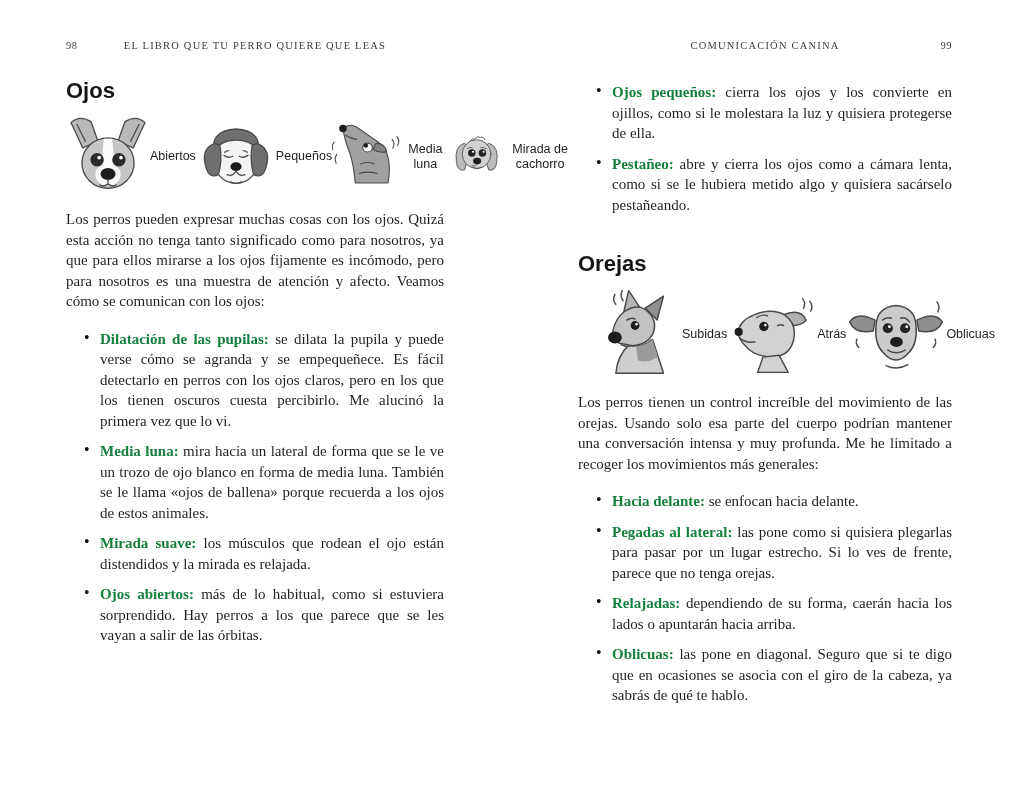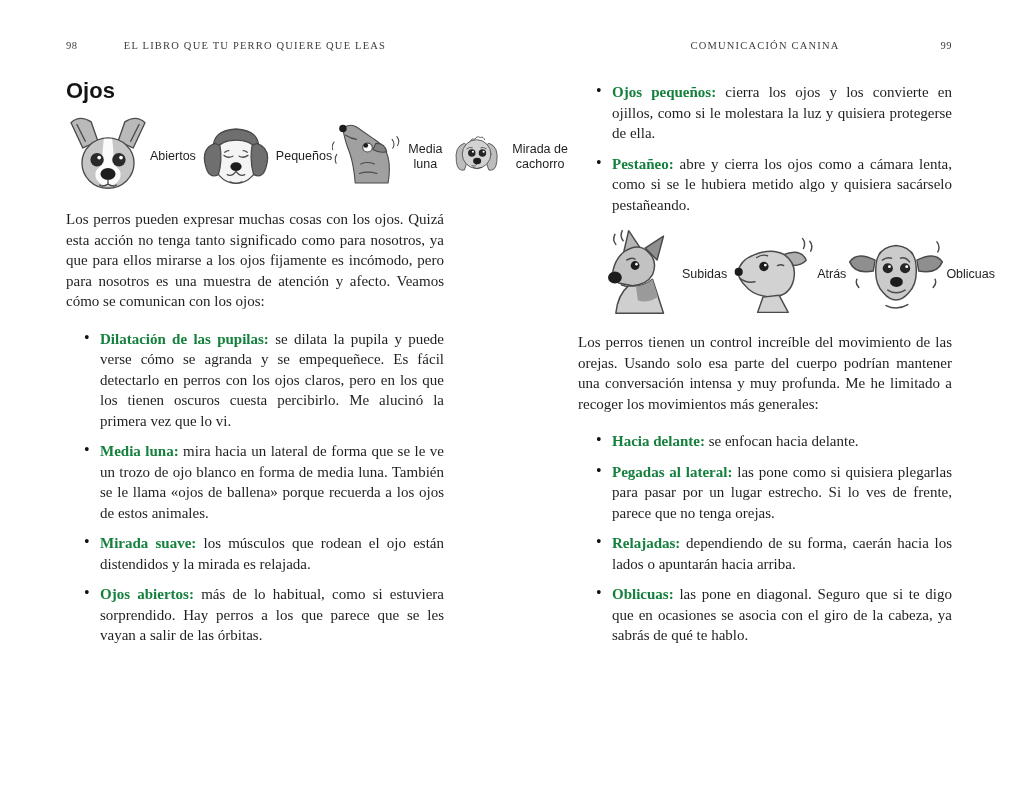--- a/index.html
+++ b/index.html
@@ -134,20 +134,21 @@
     <header class="running-header">
       <span>COMUNICACIÓN CANINA</span>
       <span class="pagenum">99</span>
     </header>
 
     <ul class="bullets top-bullets">
       <li><b>Ojos pequeños:</b> <span>cierra los ojos y los convierte en ojillos, como si le molestara la luz y quisiera protegerse de ella.</span></li>
       <li><b>Pestañeo:</b> <span>abre y cierra los ojos como a cámara lenta, como si se le hubiera metido algo y quisiera sacárselo pestañeando.</span></li>
     </ul>
 
+    <h2 class="section-title">Orejas</h2>
 
     <div class="figure-row">
 
       <figure>
         <svg width="92" height="88" viewBox="0 0 100 96">
           <path class="ink" d="M36,30 L42,4 L56,25 Z" fill="#b5b5b5"></path>
           <path class="ink" d="M60,23 L80,10 L73,36 Z" fill="#8f8f8f"></path>
           <path class="ink" d="M37,27 Q53,16 64,28 Q74,38 68,52 Q62,63 46,64 L31,61 Q23,57 25,47 Q28,34 37,27 Z" fill="#c2c2c2"></path>
           <ellipse cx="27" cy="55" rx="7.5" ry="6.5" fill="#1d1d1d"></ellipse>
           <path class="ink nofill" d="M34,63 Q40,66 48,65 M40,36 q5,-3 9,-1"></path>

